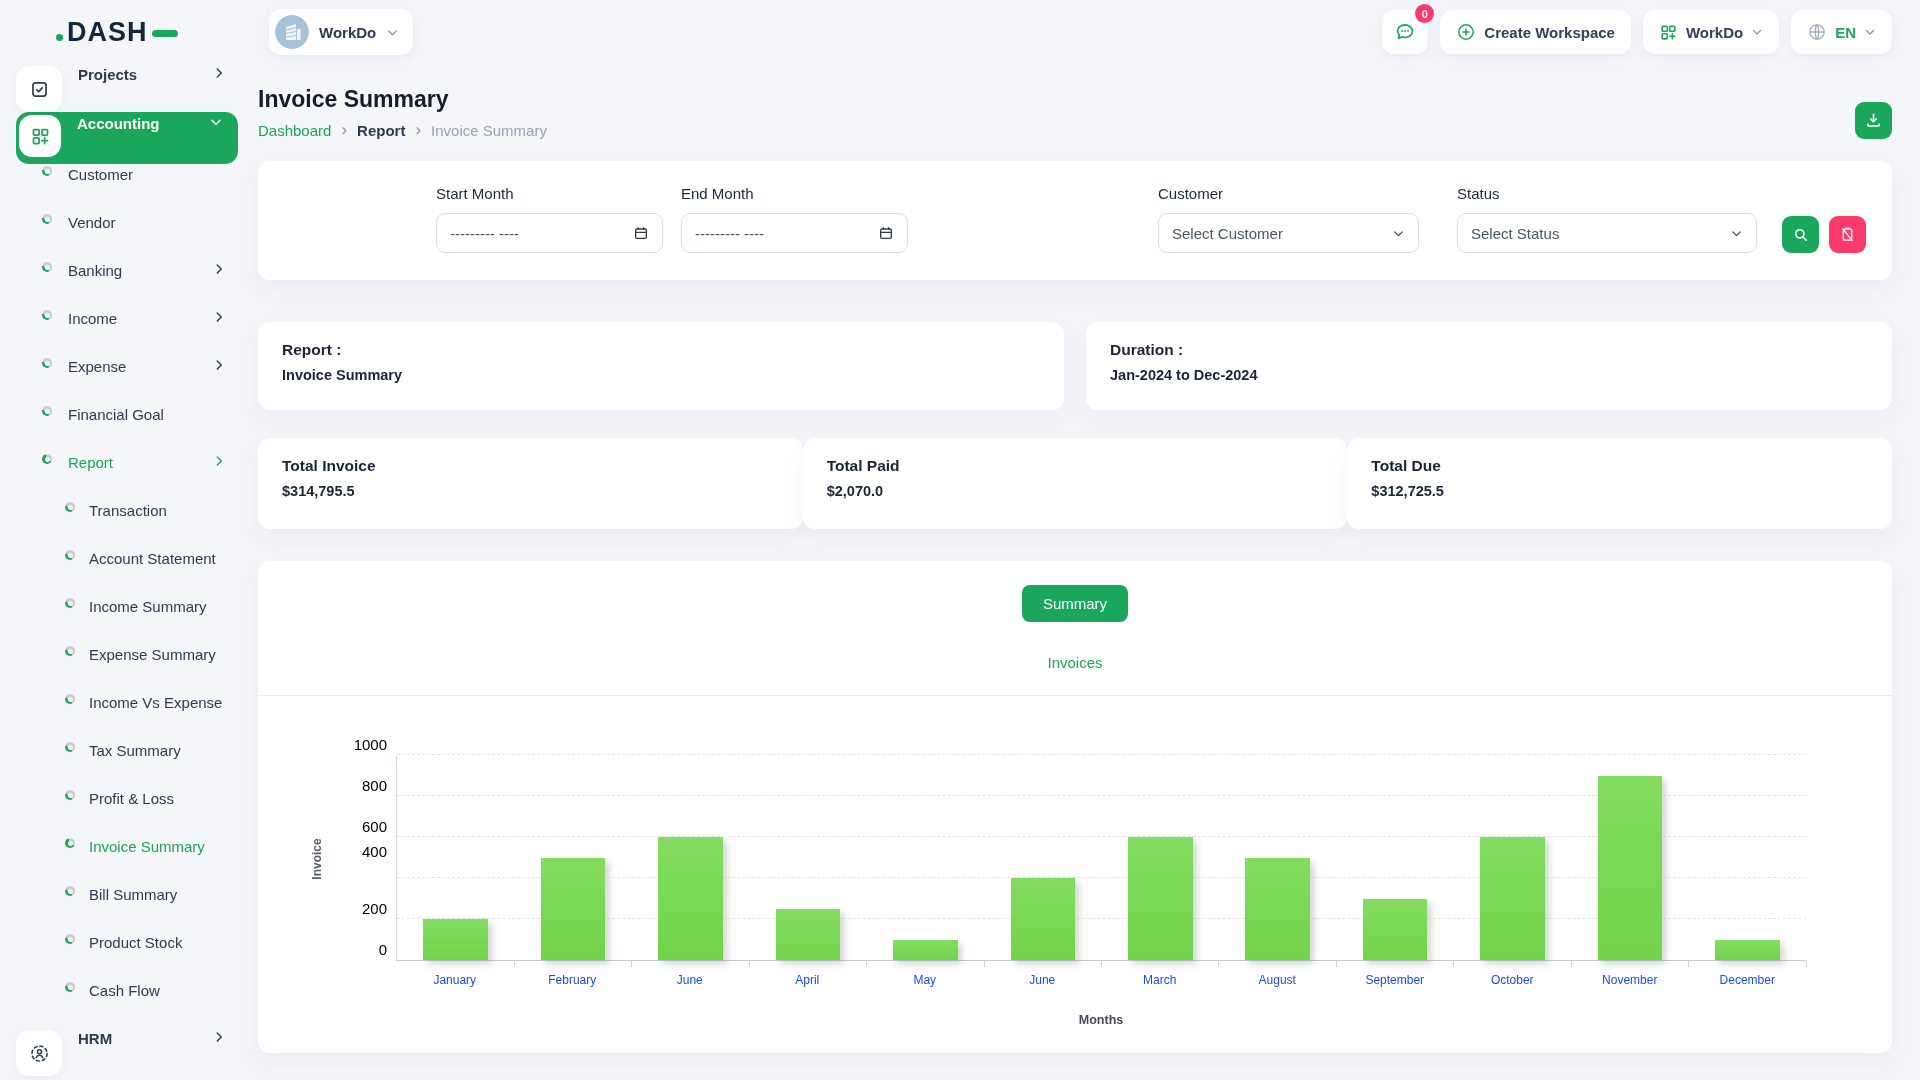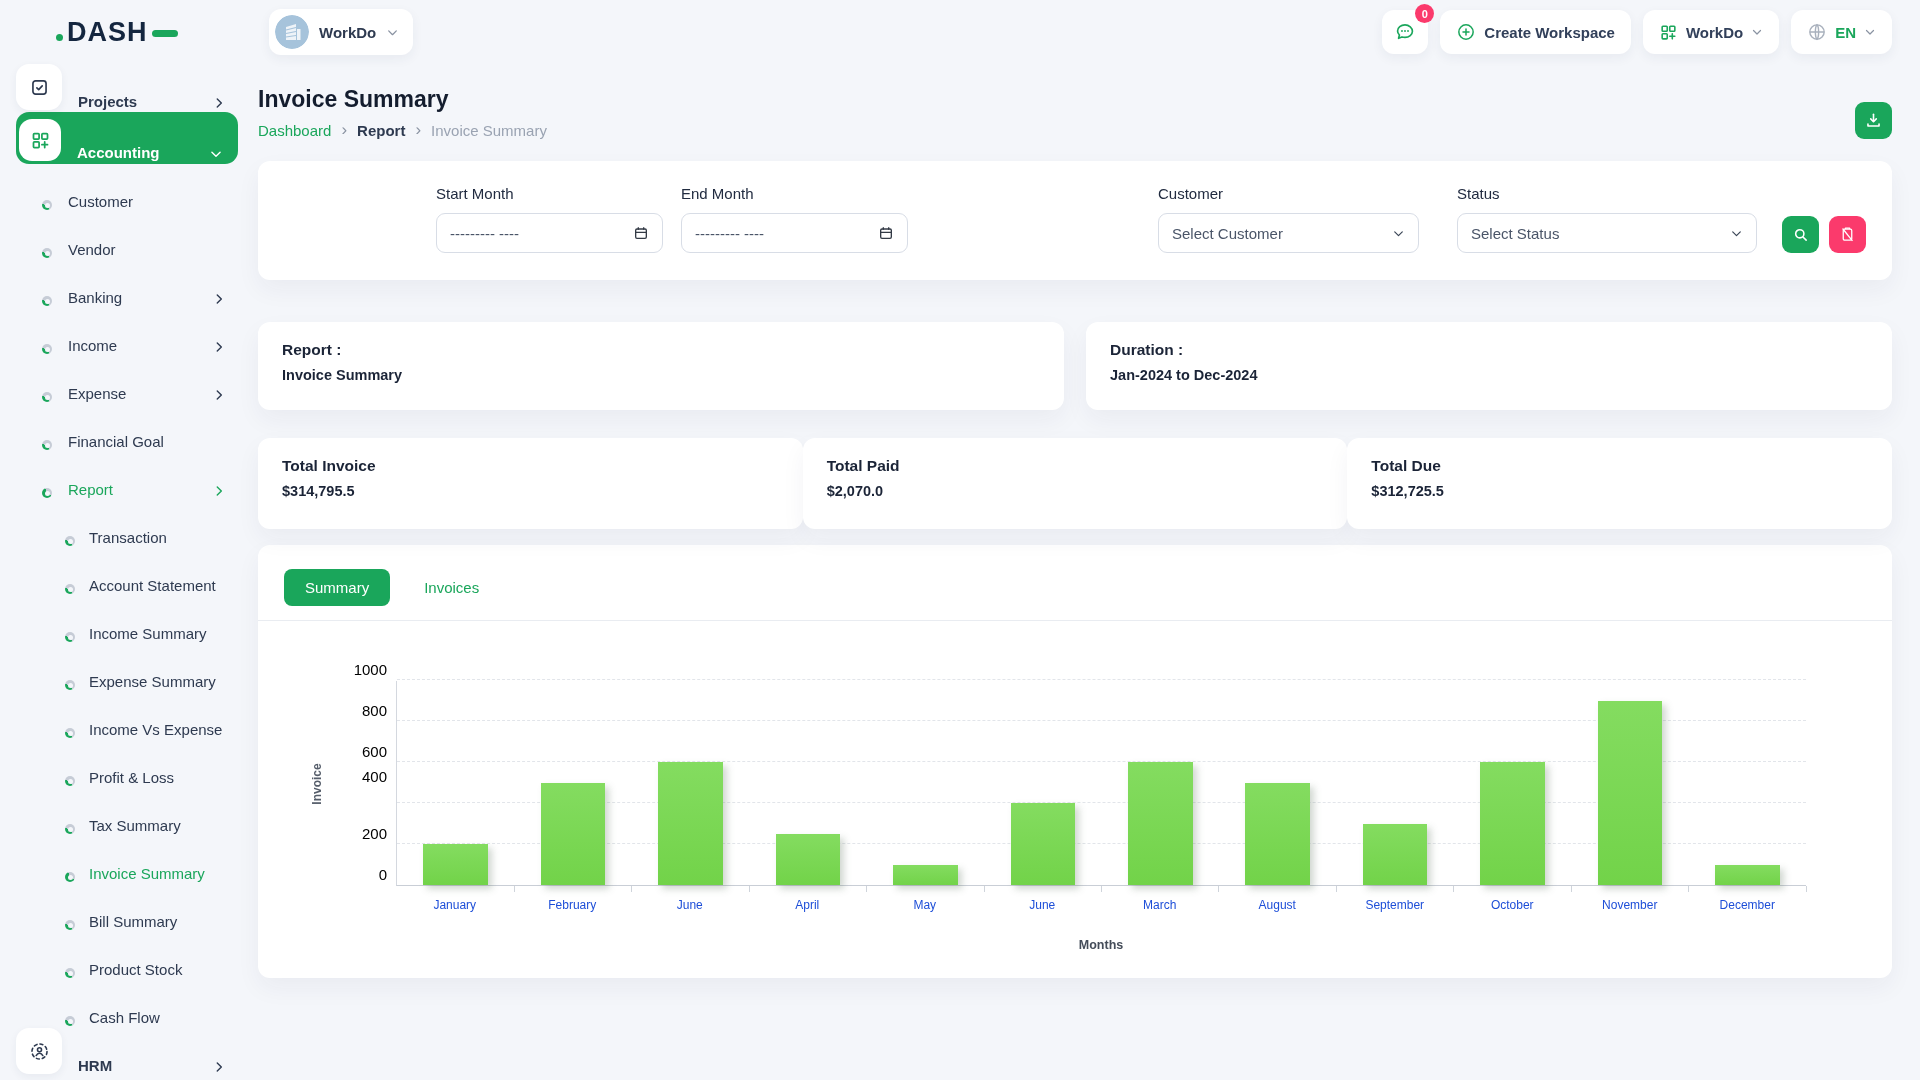--- a/index.html
+++ b/index.html
@@ -30,21 +30,21 @@
     justify-content:center; }
   .lang { color:#1aa65b; font-weight:700; }
   .chev-gray { color:#8a93a2; display:flex; }
 
   
   .layout { display:flex; height:1022px; }
   .sidebar { width:250px; flex:0 0 auto; padding:8px 12px 0 16px; }
   .main { flex:1; padding:14px 28px 0 8px; }
 
   
-  .s-row { display:flex; align-items:flex-end; height:44px; margin-bottom:4px; cursor:pointer; color:#2e3a50; }
+  .s-row { display:flex; align-items:flex-start; height:44px; margin-bottom:4px; cursor:pointer; color:#2e3a50; }
   .s-top { font-weight:600; }
   .iconbox { width:46px; height:46px; border-radius:13px; background:#fff; display:flex; align-items:center;
     justify-content:center; box-shadow:0 3px 8px rgba(30,45,90,.06); color:#2e3a50; flex:0 0 auto; }
   .s-top .s-label { margin-left:16px; font-size:15px; }
   .s-top.active { background:#1aa65b; border-radius:13px; color:#fff; padding:3px; height:52px; margin:-2px 0 2px; }
   .s-top.active .iconbox { width:42px; height:42px; color:#1aa65b; box-shadow:none; }
   .s-top.active .s-label { font-weight:700; }
   .s-sub { padding-left:26px; font-size:15px; }
   .s-subsub { padding-left:49px; font-size:15px; }
   .s-sub .s-label { margin-left:16px; }
@@ -84,26 +84,26 @@
   .w-date { width:227px; margin-right:18px; }
   .w-cust { width:261px; margin-right:38px; }
   .w-stat { width:300px; margin-right:25px; }
   .filter-btns { display:flex; gap:10px; }
 
   .row2 { display:flex; gap:22px; margin-bottom:28px; }
   .info-card { flex:1; padding:19px 24px 27px; }
   .info-title { font-size:15.5px; font-weight:700; color:#1b2437; }
   .info-value { font-size:14.5px; font-weight:700; color:#1b2437; margin-top:8px; }
 
-  .row3 { display:flex; margin-bottom:16px; }
+  .row3 { display:flex; margin-bottom:32px; }
   .stat-card { flex:1; padding:19px 24px 30px; }
 
   
   .chart-card { padding:24px 26px 26px; }
-  .tabs { display:flex; align-items:center; gap:34px; }
+  .tabs { display:flex; align-items:center; gap:22px;flex-direction:column; }
   .tab { border:none; background:none; font-size:15px; color:#1aa65b; cursor:pointer; padding:10px 0;
     font-family:"Liberation Sans","DejaVu Sans",sans-serif; }
   .tab.active { background:#1aa65b; color:#fff; border-radius:8px; padding:10px 21px; font-weight:400; }
   .divider { border-bottom:1px solid #e9ecf1; margin:14px -26px 0; }
   .chart { position:relative; margin:60px 60px 0 112px; }
   .plot { position:relative; height:205px; border-left:1px solid #d4d8df; border-bottom:1px solid #c9ced6; }
   .gridline { position:absolute; left:0; right:0; border-top:1px dashed #e2e5ea; }
   .ytick { position:absolute; right:calc(100% + 10px); transform:translateY(-50%); font-size:15px; color:#000000; }
   .ylabel { position:absolute; left:-100px; top:96px; transform:rotate(-90deg); transform-origin:center;
     font-size:12px; font-weight:700; color:#555d6a; }
@@ -302,25 +302,25 @@
       <div class="s-row s-subsub">
         <span class="bullet"></span>
         <span class="s-label">Expense Summary</span>
       </div>
       <div class="s-row s-subsub">
         <span class="bullet"></span>
         <span class="s-label">Income Vs Expense</span>
       </div>
       <div class="s-row s-subsub">
         <span class="bullet"></span>
+        <span class="s-label">Tax Summary</span>
+      </div>
+      <div class="s-row s-subsub">
+        <span class="bullet"></span>
         <span class="s-label">Profit &amp; Loss</span>
-      </div>
-      <div class="s-row s-subsub">
-        <span class="bullet"></span>
-        <span class="s-label">Tax Summary</span>
       </div>
       <div class="s-row s-subsub active">
         <span class="bullet g"></span>
         <span class="s-label">Invoice Summary</span>
       </div>
       <div class="s-row s-subsub">
         <span class="bullet"></span>
         <span class="s-label">Bill Summary</span>
       </div>
       <div class="s-row s-subsub">

